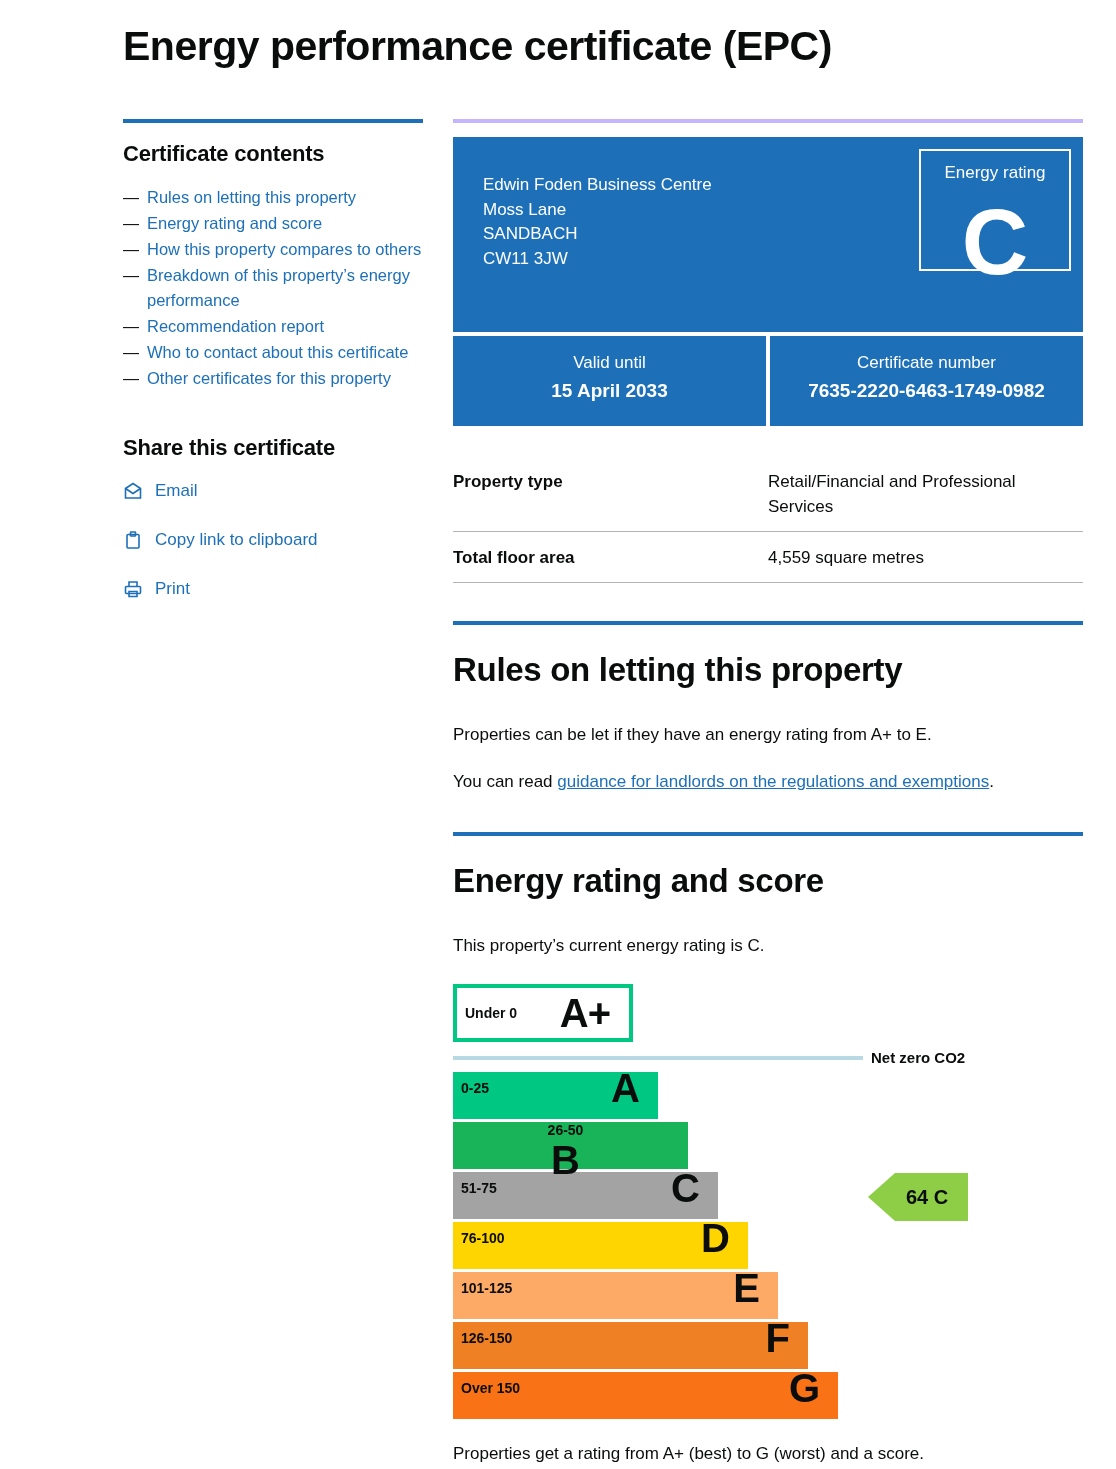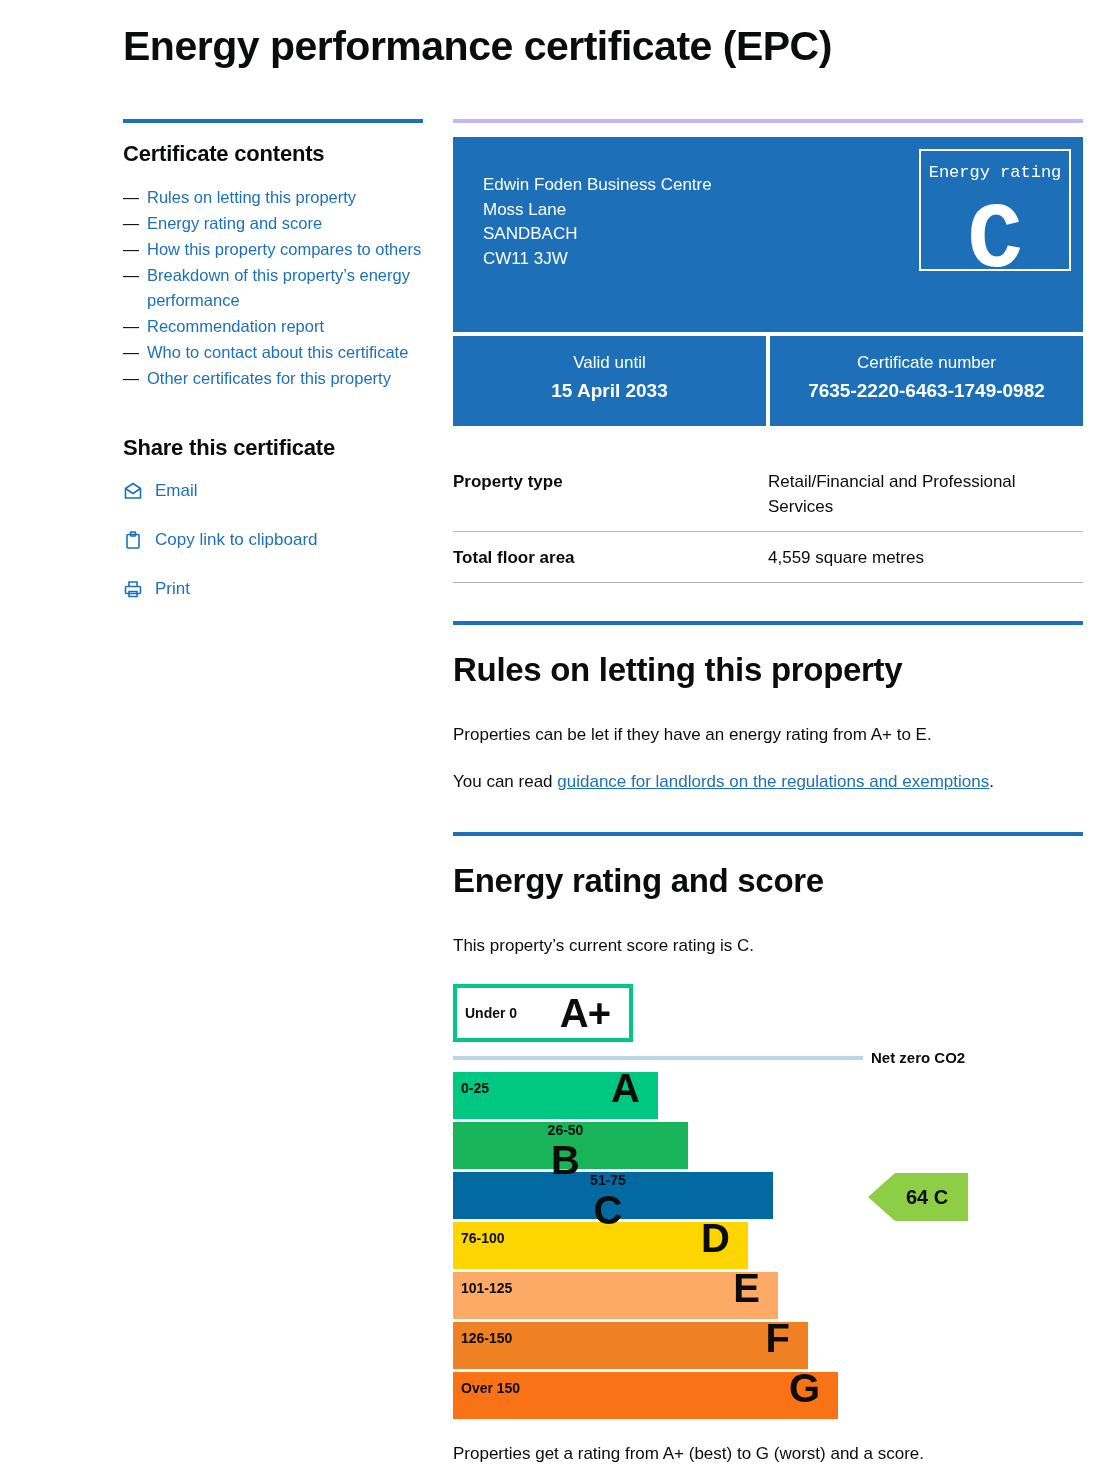--- a/index.html
+++ b/index.html
@@ -51,21 +51,20 @@
   }
   .address p { font-size: 17px; line-height: 24.5px; }
   .energy-rating-box {
     position: absolute;
     top: 12px;
     right: 12px;
     width: 152px;
     height: 122px;
     border: 2px solid #ffffff;
     text-align: center;
-    font-family: Liberation Mono, monospace;
   }
   .energy-rating-box .er-label { display: block; font-size: 17px; margin-top: 12px; }
   .energy-rating-box .er-letter { display: block; font-size: 92px; font-weight: 700; line-height: 1.25; margin-top: 2px; }
 
   .cert-box-bottom { display: flex; gap: 4px; margin-top: 4px; }
   .cert-cell {
     background: #1d70b8;
     color: #ffffff;
     flex: 1 1 0;
     height: 90px;
@@ -102,21 +101,21 @@
   .netzero-label { font-size: 15px; font-weight: 700; margin-left: 8px; }
   .bands { position: relative; margin-top: 6px; }
   .band {
     height: 47px; margin-bottom: 3px;
     display: flex; align-items: center; justify-content: space-between;
     padding: 0 18px 16px 8px;
   }
   .band-letter { font-size: 40px; font-weight: 700; line-height: 44px; }
   .band-a { width: 205px; background: #00c781; }
   .band-b { width: 235px; background: #19b459; flex-direction: column; }
-  .band-c { width: 320px; background: #0369a1; flex-direction: column; }
+  .band-c { width: 265px; background: #a3a3a3; }
   .band-d { width: 295px; background: #ffd500; }
   .band-e { width: 325px; background: #fcaa65; }
   .band-f { width: 355px; background: #ef8023; }
   .band-g { width: 385px; background: #f97316; }
   .score-marker {
     position: absolute;
     left: 415px; top: 100px;
     width: 100px; height: 50px;
     background: #8dce46;
     clip-path: polygon(0 50%, 27% 2%, 27% 2%, 100% 2%, 100% 98%, 27% 98%);
@@ -238,21 +237,21 @@
         </div>
       </div>
 
       <hr class="section-rule">
       <h2 class="section-heading">Rules on letting this property</h2>
       <p class="body-text first-para">Properties can be let if they have an energy rating from A+ to E.</p>
       <p class="body-text"><span>You can read </span><a class="inline-link">guidance for landlords on the regulations and exemptions</a><span>.</span></p>
 
       <hr class="section-rule">
       <h2 class="section-heading">Energy rating and score</h2>
-      <p class="body-text first-para">This property’s current score rating is C.</p>
+      <p class="body-text first-para">This property’s current energy rating is C.</p>
 
       <div class="epc-chart">
         <div class="band-aplus">
           <span class="band-range">Under 0</span>
           <span class="aplus-letter">A+</span>
         </div>
         <div class="netzero-row">
           <span class="netzero-line"></span>
           <span class="netzero-label">Net zero CO2</span>
         </div>

